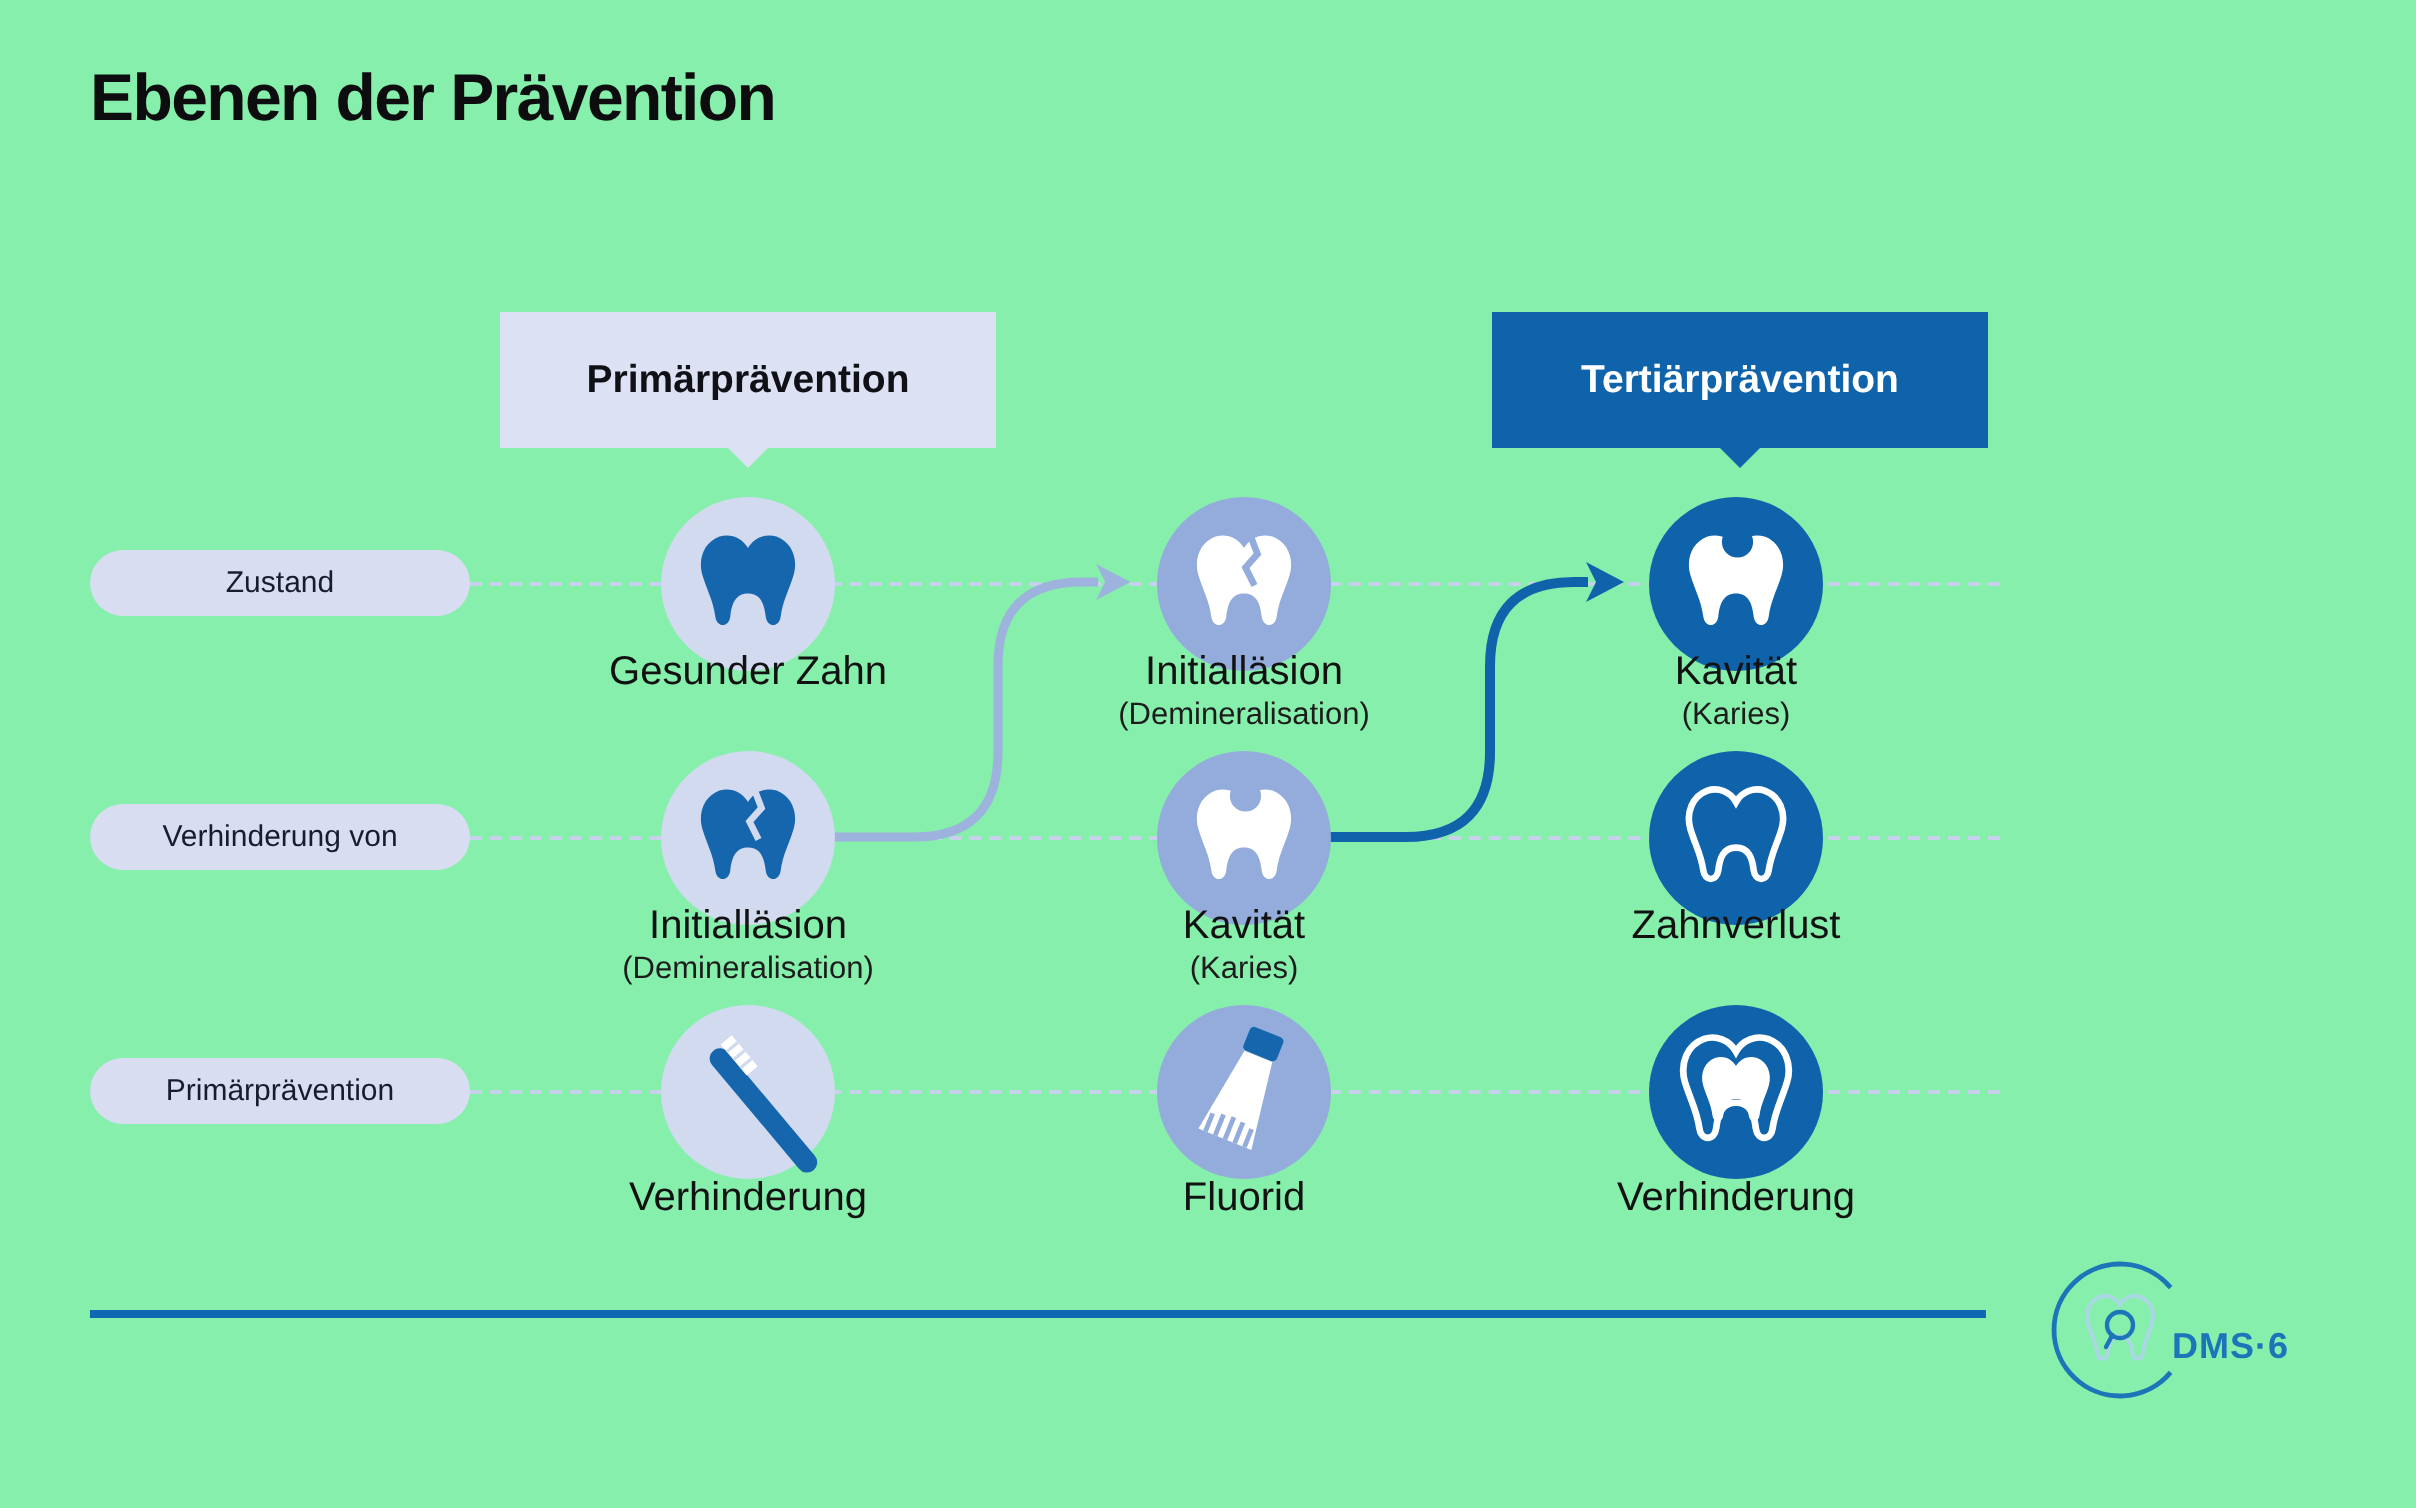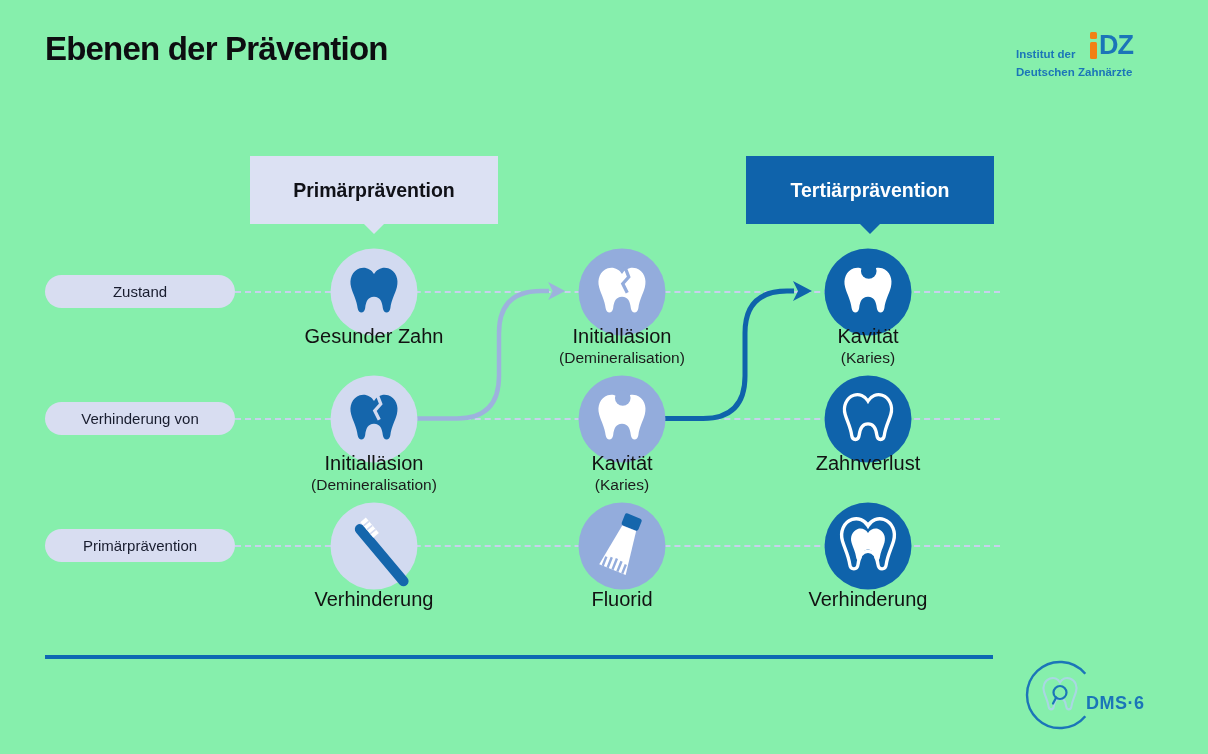--- a/index.html
+++ b/index.html
@@ -54,21 +54,21 @@
   .cell svg.icon{position:absolute;left:-48px;top:-48px;overflow:visible}
   .lbl{position:absolute;top:33px;left:0;transform:translateX(-50%);white-space:nowrap;
        font-size:20px;color:#121212}
   .sub{position:absolute;top:57px;left:0;transform:translateX(-50%);white-space:nowrap;
        font-size:15.5px;color:#1c1c1c}
   .r3 .lbl{top:42px}
   .sub:empty{display:none}
 
   
   .rule{position:absolute;left:45px;top:655px;width:948px;height:4px;background:var(--rule);z-index:1}
-  .dms{position:absolute;left:1022px;top:657px;width:160px;height:95px}
+  .dms{position:absolute;left:1022px;top:627px;width:160px;height:95px}
   .dms-label{position:absolute;left:64px;top:36px;font-size:18px;font-weight:700;
              letter-spacing:.5px;color:var(--logo-blue);white-space:nowrap}
 </style>
 </head>
 <body>
 
 <svg width="0" height="0" style="position:absolute" aria-hidden="true">
   <defs>
     <path id="tooth" d="M 0 -12
       C -2 -15.5 -6 -17 -9.5 -15.8
@@ -81,31 +81,20 @@
       C 11.6 5.5 13.8 1.8 15.2 -3
       C 16.8 -8.5 14.5 -14 9.5 -15.8
       C 6 -17 2 -15.5 0 -12 Z"></path>
   </defs>
 </svg>
 
 <div class="stage">
 
   <h1 class="title">Ebenen der Prävention</h1>
 
-  <div class="idz">
-    <div class="idz-line1">Institut der</div>
-    <div class="idz-line2">Deutschen Zahnärzte</div>
-    <div class="idz-mark">
-      <div class="idz-i">
-        <div class="dot"></div>
-          <div class="bar"></div>
-      </div>
-      <div class="idz-dz">DZ</div>
-    </div>
-  </div>
 
   <div class="hdr hdr1">Primärprävention</div>
   <div class="hdr hdr3">Tertiärprävention</div>
 
   <div class="pill p1">Zustand</div>
   <div class="pill p2">Verhinderung von</div>
   <div class="pill p3">Primärprävention</div>
 
   <div class="dash d1"></div>
   <div class="dash d2"></div>

